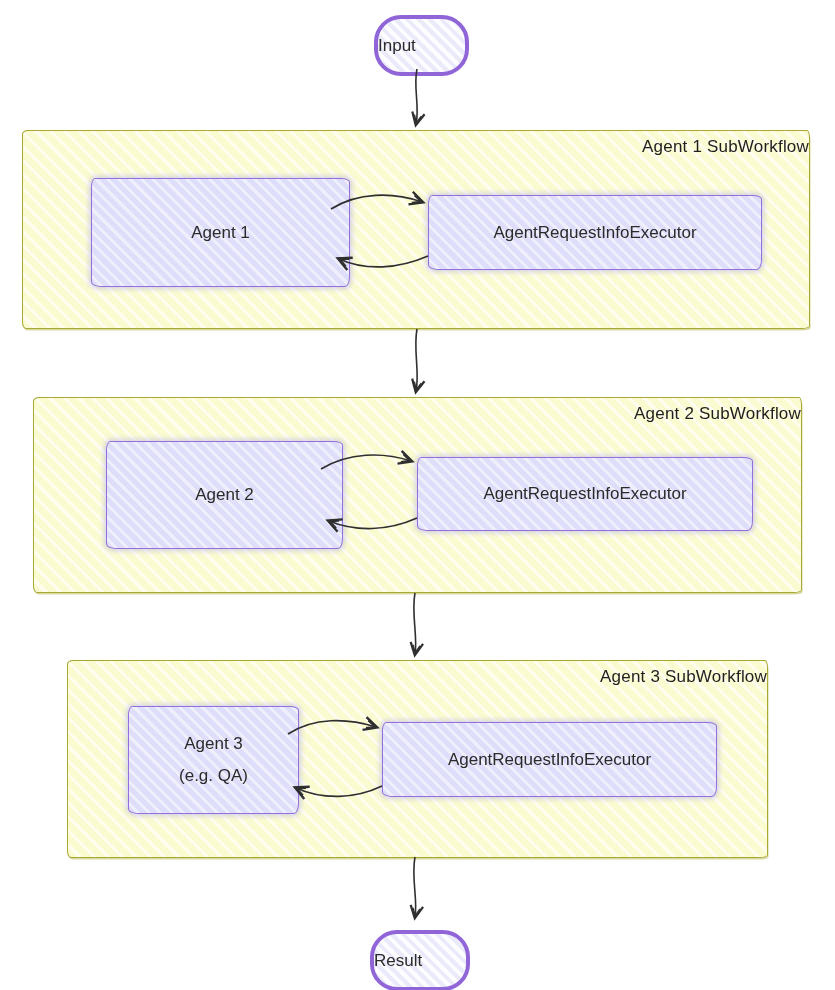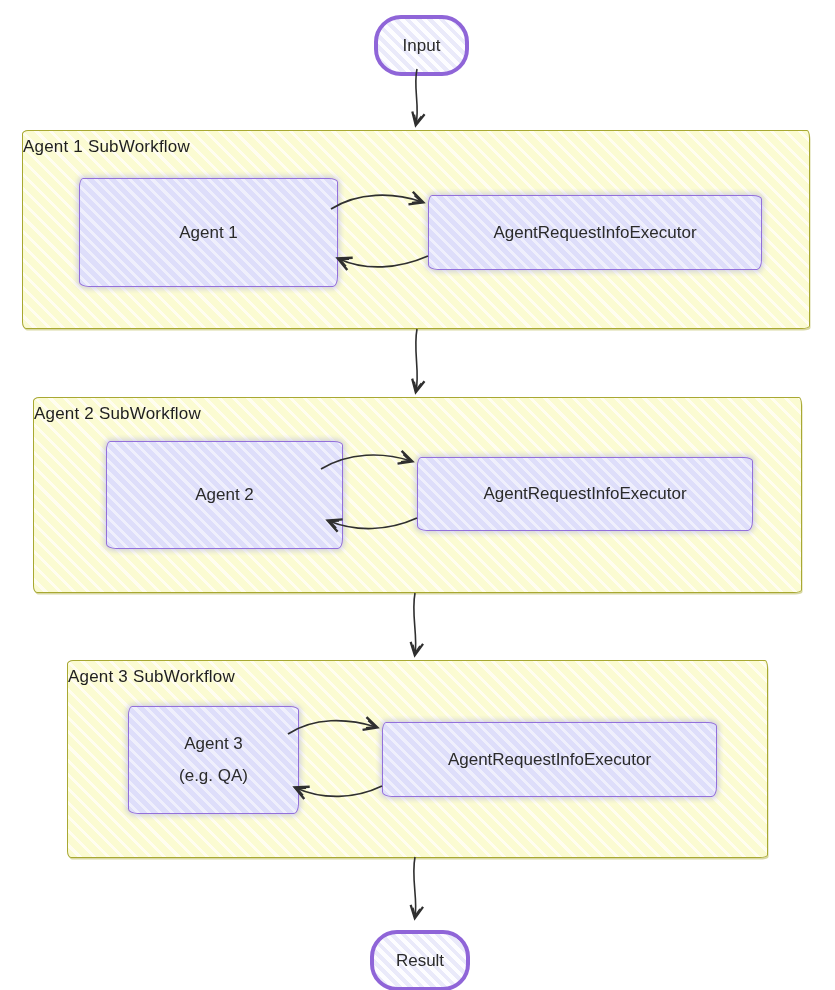--- a/index.html
+++ b/index.html
@@ -11,47 +11,47 @@
   
   .cluster {
     position:absolute;
     border:1.6px solid #a8a832;
     background: repeating-linear-gradient(45deg, #fbfbd2 0px, #fbfbd2 7px, #fffdf0 7px, #fffdf0 10px);
     border-radius: 6px 3px 8px 4px / 4px 8px 3px 7px;
     box-shadow: 1px 2px 0 -0.5px rgba(168,168,50,0.45);
   }
   .cluster-title {
     position:absolute; top:6px; left:0; width:100%;
-    text-align:left; font-size:17px; color:#1f1f1f; letter-spacing:0.2px;
+    text-align:right; font-size:17px; color:#1f1f1f; letter-spacing:0.2px;
   }
   
   .node-rect {
     position:absolute;
     border:1.7px solid #9370DB;
     background: repeating-linear-gradient(45deg, #dedefa 0px, #dedefa 5px, #efeffc 5px, #efeffc 8px);
     border-radius: 4px 9px 5px 10px / 9px 4px 10px 5px;
     box-shadow: 0 0 5px 2px rgba(176,176,228,0.55);
     display:flex; flex-direction:column; align-items:center; justify-content:center;
     font-size:17px; line-height:32px; text-align:center;
   }
   
   .stadium {
     position:absolute;
     border:4px solid #8f65d8;
     border-radius:27px;
     background: repeating-linear-gradient(45deg, #eaeafa 0px, #eaeafa 4px, #fdfdff 4px, #fdfdff 8px);
-    display:flex; align-items:center; justify-content:center;
+    display:flex; align-items:center; justify-content:flex-start;
     font-size:17px; color:#2b2b2b;
   }
   
   .c1 { left:22px;  top:130px; width:786px; height:197px; }
   .c2 { left:33px;  top:397px; width:767px; height:194px; }
   .c3 { left:67px;  top:660px; width:699px; height:196px; }
 
-  .a1 { left:79px;  top:178px; width:257px; height:107px; }
+  .a1 { left:91px;  top:178px; width:257px; height:107px; }
   .a2 { left:69px;  top:441px; width:235px; height:106px;margin-left:37px; }
   .a3 { left:128px; top:706px; width:169px; height:106px; }
 
   .e1 { left:428px; top:195px; width:332px; height:73px; }
   .e2 { left:417px; top:457px; width:334px; height:72px; }
   .e3 { left:382px; top:722px; width:333px; height:73px; }
 
   .input-node  { left:374px; top:15px;  width:87px; height:53px; }
   .result-node { left:370px; top:930px; width:92px; height:53px; }
 

